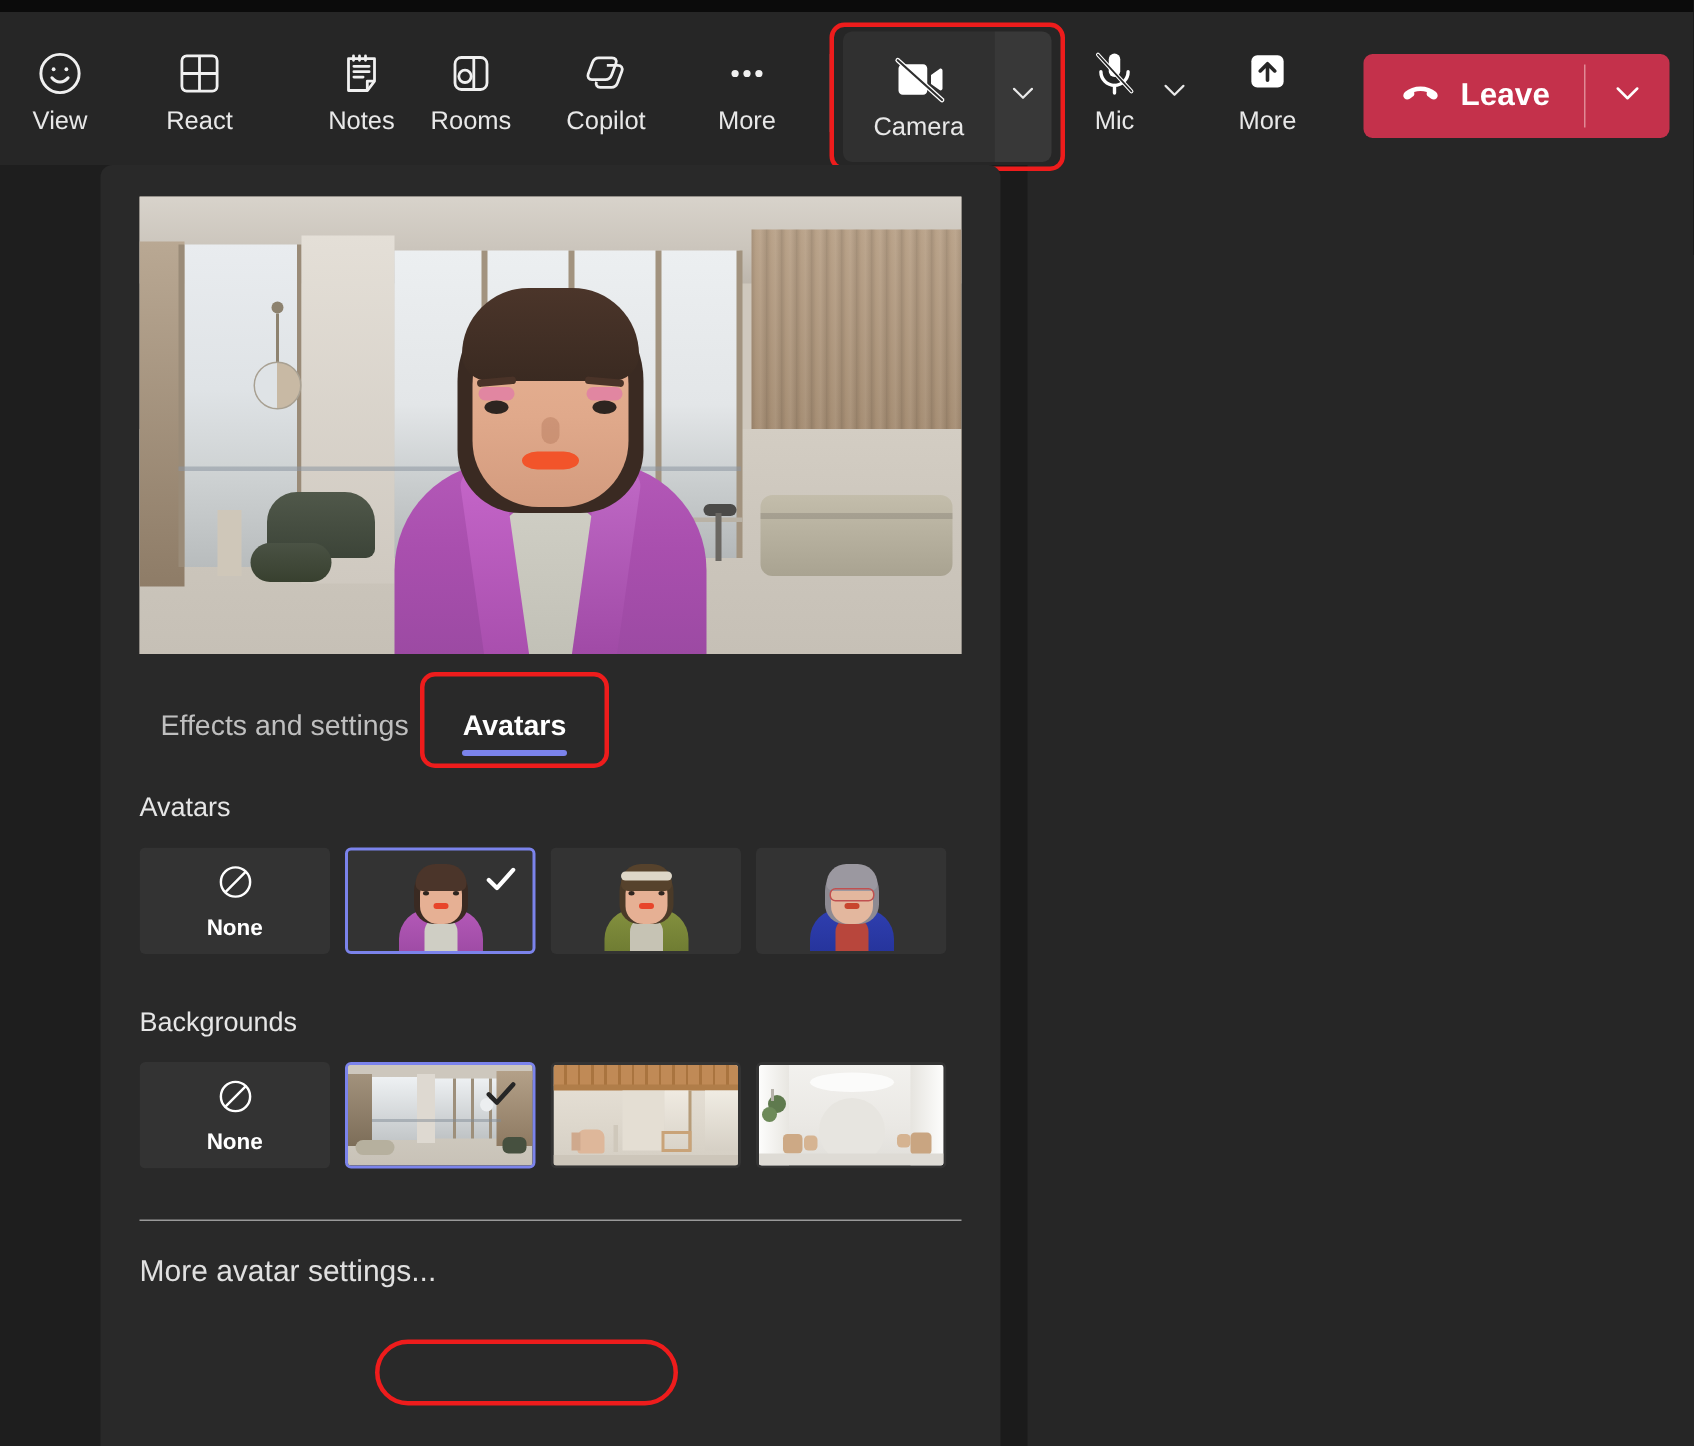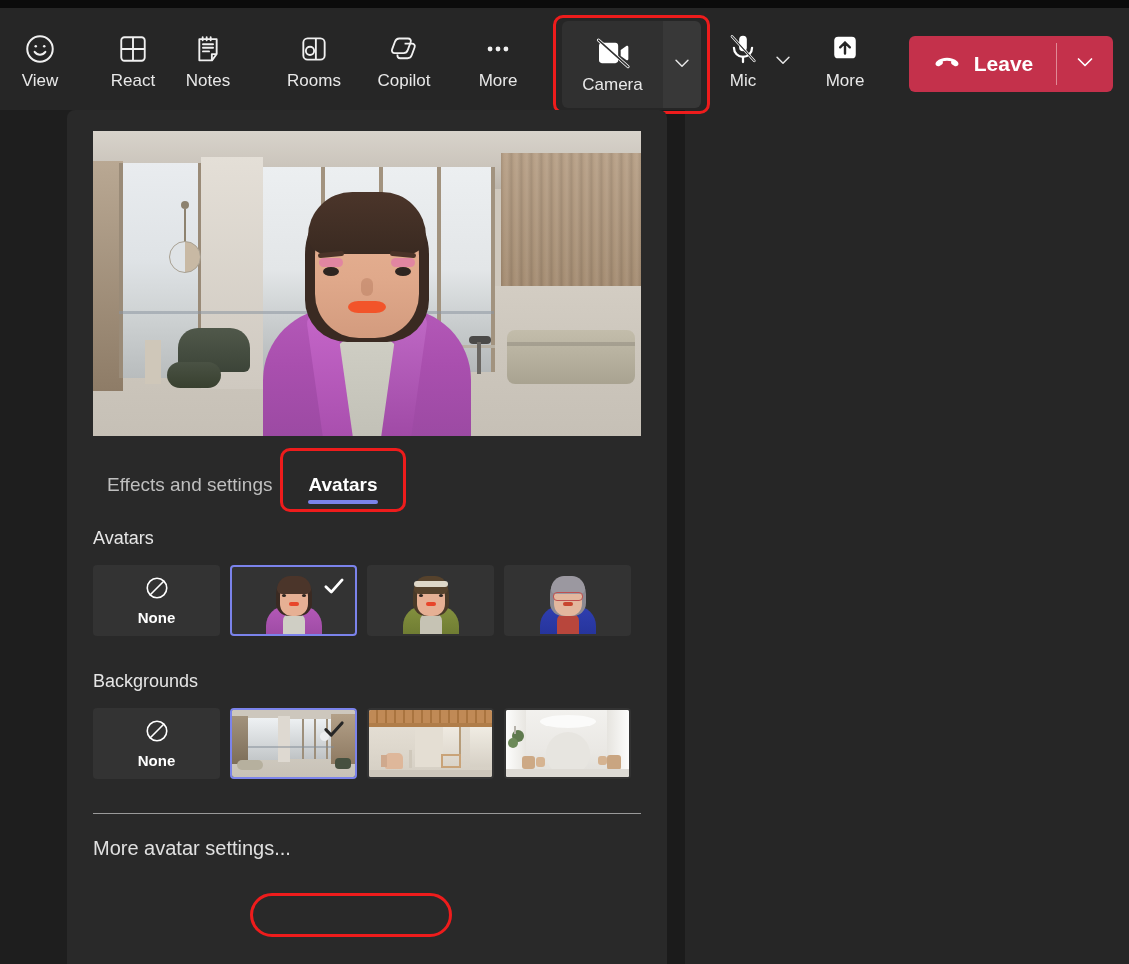--- a/index.html
+++ b/index.html
@@ -463,21 +463,21 @@
     <div class="tb-item" style="left:90px">
       <span class="tb-icon">
         <svg width="32" height="32" viewBox="0 0 24 24" fill="none" stroke="#f0f0f0" stroke-width="1.4">
           <rect x="3.2" y="3.2" width="17.6" height="17.6" rx="2.4"></rect>
           <path d="M12 3.4v17.2M3.4 12h17.2"></path>
         </svg>
       </span>
       <span class="tb-label">React</span>
     </div>
 
-    <div class="tb-item" style="left:165px">
+    <div class="tb-item" style="left:198px">
       <span class="tb-icon">
         <svg width="32" height="32" viewBox="0 0 24 24" fill="none" stroke="#f0f0f0" stroke-width="1.4">
           <path d="M5.5 4.6h13v11.2L15 20.5H5.5z" stroke-linejoin="round"></path>
           <path d="M18.3 15.8h-3.4v4.5" stroke-linejoin="round"></path>
           <path d="M8.2 8.4h7.6M8.2 11.1h7.6M8.2 13.8h4.6" stroke-linecap="round"></path>
           <path d="M8 3.2v2.2M11 3.2v2.2M14 3.2v2.2" stroke-linecap="round"></path>
         </svg>
       </span>
       <span class="tb-label">Notes</span>
     </div>

